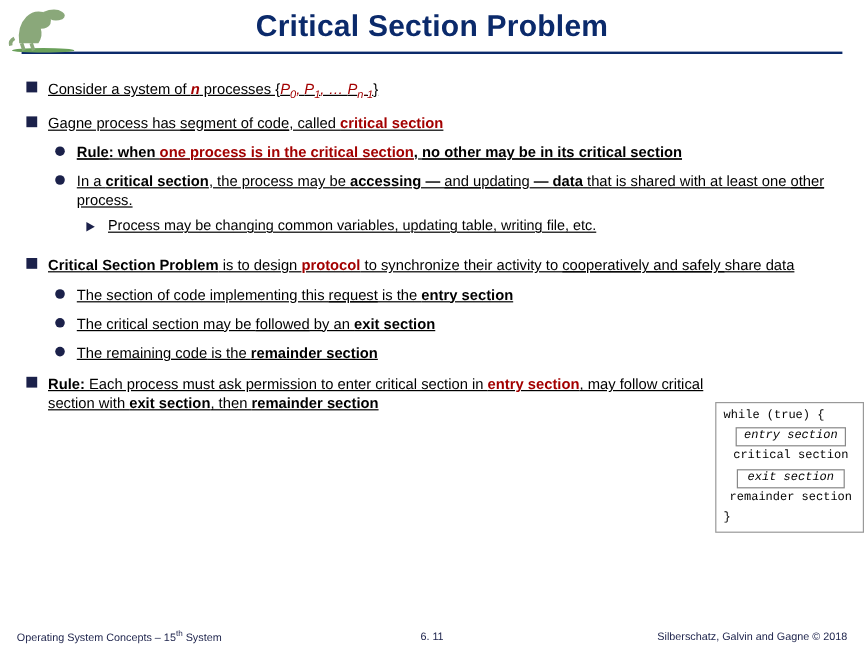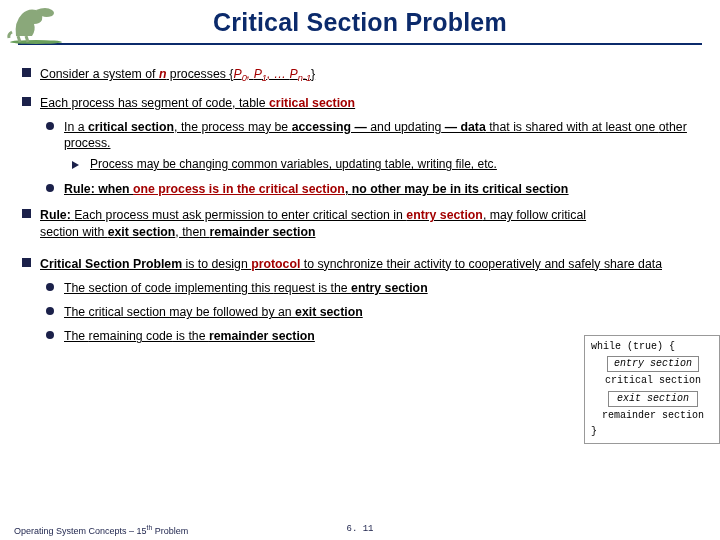--- a/index.html
+++ b/index.html
@@ -67,42 +67,42 @@
   }
   .i { font-style: italic; }
   .b { font-weight: bold; }
   .u { text-decoration: underline; margin-top: 48px; }
   .red { color: #a30000; }
   .sub { font-size: 0.75em; vertical-align: sub; }
   .code-box {
     position: absolute;
     right: 0;
     top: 335px;
-    width: 136px;
+    width: 124px;
     border: 1px solid #999;
     background: #fff;
     font-family: "Courier New", monospace;
     font-size: 10px;
     line-height: 1.45;
     padding: 4px 4px 4px 6px;
     margin-left: 32px;
   }
   .code-box .it { font-style: italic; }
   .code-box .sec { text-align: center; padding: 1px 0; }
   .footer {
     position: absolute;
     bottom: 4px;
     left: 0; right: 0;
     display: flex;
     justify-content: space-between;
     padding: 0 14px;
     font-size: 9px;
     color: #1b214a;
   }
-  .footer .mid { position: absolute; left: 50%; transform: translateX(-50%); font-family: Liberation Mono, monospace; }
+  .footer .mid { position: absolute; left: 50%; transform: translateX(-50%); }
   .footer .right { color: #1b214a; }
   .sup { font-size: 0.75em; vertical-align: super; }
 </style>
 </head>
 <body>
 
 <div class="header-region">
   <svg class="dino" viewBox="0 0 60 42">
     <ellipse cx="30" cy="40" rx="26" ry="2" fill="#6aa05a"></ellipse>
     <path d="M10 34 Q8 20 16 12 Q22 6 30 8 Q38 10 36 18 Q34 22 28 22 Q30 28 26 34 Z" fill="#8aa87a"></path>
@@ -113,60 +113,61 @@
   <div class="title">Critical Section Problem</div>
   <hr class="title-rule">
 </div>
 
 <div class="content">
   <ul class="lvl1">
     <li>
       <span>Consider a system of </span><span class="b i red">n</span><span> processes {</span><span class="i red">P</span><span class="i red sub">0</span><span class="i red">, </span><span class="i red">P</span><span class="i red sub">1</span><span class="i red">, … </span><span class="i red">P</span><span class="i red sub">n-1</span><span>}</span>
     </li>
     <li>
-      <span>Each process has </span><span class="u">segment of code</span><span>, table </span><span class="b red">critical section</span>
+      <span>Gagne process has </span><span class="u">segment of code</span><span>, called </span><span class="b red">critical section</span>
       <ul class="lvl2">
+        <li>
+          <span class="b u">Rule</span><span class="b">: when </span><span class="b u red">one process is in the critical section</span><span class="b">, </span><span class="b u">no other may be in its critical section</span>
+        </li>
         <li>
           <span>In a </span><span class="b">critical section</span><span>, the process may be </span><span class="b">accessing — </span><span class="u">and updating</span><span class="b"> — data</span><span> that is shared with at least one </span><span class="u">other</span><span> process.</span>
           <ul class="lvl3">
             <li>Process may be changing common variables, updating table, writing file, etc.</li>
           </ul>
         </li>
-        <li>
-          <span class="b u">Rule</span><span class="b">: when </span><span class="b u red">one process is in the critical section</span><span class="b">, </span><span class="b u">no other may be in its critical section</span>
-        </li>
       </ul>
-    </li>
-    <li style="padding-right:110px;">
-      <span class="b">Rule: </span><span>Each process must ask permission to enter critical section in </span><span class="b red">entry section</span><span>, may follow critical section with </span><span class="b">exit section</span><span>, then </span><span class="b">remainder section</span>
     </li>
     <li style="margin-top:16px;">
       <span class="b">Critical Section Problem</span><span> is to design </span><span class="b red">protocol</span><span> to synchronize their activity to </span><span class="u">cooperatively and safely </span><span>share data</span>
       <ul class="lvl2">
         <li>
           <span>The section of code implementing this </span><span class="u">request</span><span> is the </span><span class="b">entry section</span>
         </li>
         <li>
           <span>The critical section may be </span><span class="u">followed</span><span> by an </span><span class="b">exit section</span>
         </li>
         <li>
           <span>The </span><span class="u">remaining code</span><span> is the </span><span class="b">remainder section</span>
         </li>
       </ul>
     </li>
+    <li style="padding-right:110px;">
+      <span class="b">Rule: </span><span>Each process must ask permission to enter critical section in </span><span class="b red">entry section</span><span>, may follow critical section with </span><span class="b">exit section</span><span>, then </span><span class="b">remainder section</span>
+    </li>
   </ul>
 </div>
 
 <div class="code-box">
   <div>while (true) {</div>
   <div class="sec"><span class="it" style="border:1px solid #888;padding:0 6px;display:inline-block;">entry section</span></div>
   <div class="sec">critical section</div>
   <div class="sec"><span class="it" style="border:1px solid #888;padding:0 8px;display:inline-block;">exit section</span></div>
   <div class="sec">remainder section</div>
   <div>}</div>
 </div>
 
 <div class="footer">
   <span>
-    <span>Operating System Concepts – 15</span><span class="sup">th</span><span> Problem</span>
+    <span>Operating System Concepts – 15</span><span class="sup">th</span><span> System</span>
   </span>
   <span class="mid">6. 11</span>
+  <span class="right">Silberschatz, Galvin and Gagne © 2018</span>
 </div>
 
 </body></html>

